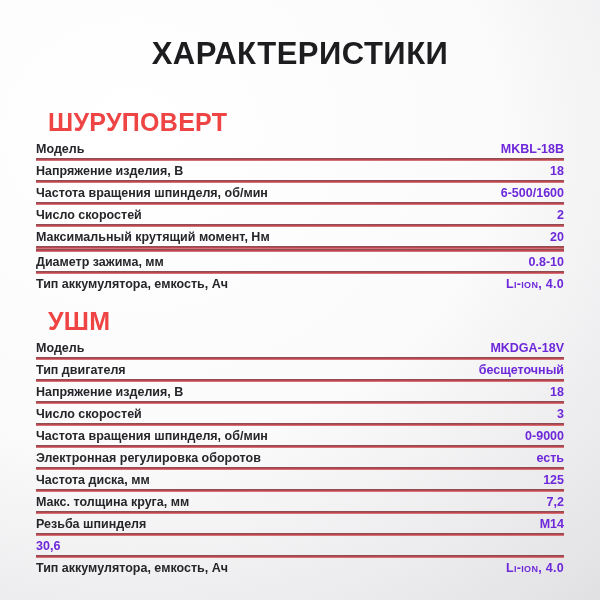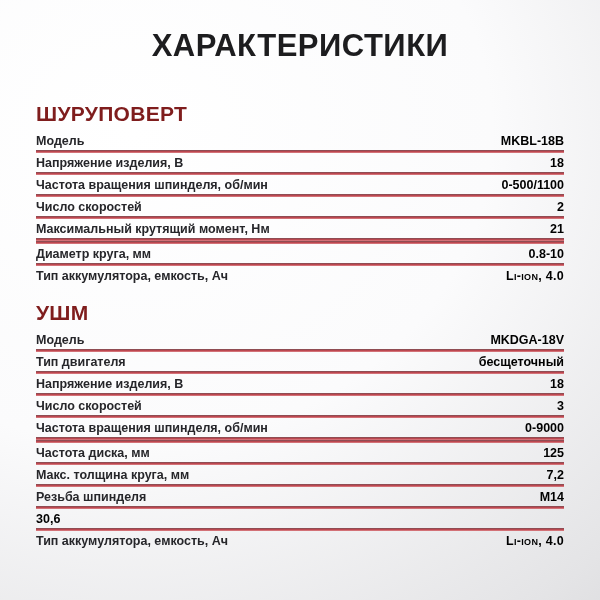--- a/index.html
+++ b/index.html
@@ -8,60 +8,60 @@
     font-family: "Liberation Sans", sans-serif;
     background: radial-gradient(150% 130% at 22% 22%,
                 #ffffff 0%, #fbfbfc 40%, #e4e4e6 75%, #cfcfd2 100%);
     overflow: hidden;
     -webkit-font-smoothing: antialiased;
   }
   .page { width: 600px; height: 600px; box-sizing: border-box; }
 
   .title {
     margin: 0;
-    padding-top: 28px;
+    padding-top: 36px;
     text-align: center;
     font-size: 31px;
     line-height: 36px;
     font-weight: 800;
     letter-spacing: 0.5px;
     color: #1d1d1f;
   }
 
   .sections { margin-top: 38px; padding: 0 36px; }
 
   .section + .section { margin-top: 16px; }
 
   .section-heading {
-    margin: 0 0 5px 0;
-    font-size: 21px;
+    margin: 0 0 5px 12px;
+    font-size: 25px;
     line-height: 24px;
     font-weight: 800;
     letter-spacing: 0.3px;
-    color: #7f1d1d;
+    color: #ef4444;
   }
 
   .row {
     display: flex;
     justify-content: space-between;
     align-items: baseline;
     padding: 3px 0 2px 0;
   }
   .row .label {
     font-size: 12.5px;
     line-height: 14px;
     font-weight: 700;
     color: #26262a;
     white-space: nowrap;
   }
   .row .value {
     font-size: 12.5px;
     line-height: 14px;
     font-weight: 700;
-    color: #000000;
+    color: #6d28d9;
     white-space: nowrap;
     text-align: right;
   }
   .row .value.smallcaps { font-variant: small-caps; letter-spacing: 0.3px; margin-left: 44px; }
 
   .divider {
     height: 3px;
     border: 0;
     margin: 0;
     background: linear-gradient(180deg, #775257 0%, #b8444d 45%, #cc555c 75%, #e0aaad 100%);
@@ -80,36 +80,36 @@
           <span class="value">MKBL-18B</span>
         </div>
         <div class="divider"></div>
         <div class="row">
           <span class="label">Напряжение изделия, В</span>
           <span class="value">18</span>
         </div>
         <div class="divider"></div>
         <div class="row">
           <span class="label">Частота вращения шпинделя, об/мин</span>
-          <span class="value">0-500/1100</span>
+          <span class="value">6-500/1600</span>
         </div>
         <div class="divider"></div>
         <div class="row">
           <span class="label">Число скоростей</span>
           <span class="value">2</span>
         </div>
         <div class="divider"></div>
         <div class="row">
           <span class="label">Максимальный крутящий момент, Нм</span>
-          <span class="value">21</span>
+          <span class="value">20</span>
         </div>
         <div class="divider"></div>
         <div class="divider"></div>
         <div class="row">
-          <span class="label">Диаметр круга, мм</span>
+          <span class="label">Диаметр зажима, мм</span>
           <span class="value">0.8-10</span>
         </div>
         <div class="divider"></div>
         <div class="row">
           <span class="label">Тип аккумулятора, емкость, Ач</span>
           <span class="value smallcaps">Li-ion, 4.0</span>
         </div>
       </section>
       <section class="section">
         <h2 class="section-heading">УШМ</h2>
@@ -131,20 +131,24 @@
         <div class="row">
           <span class="label">Число скоростей</span>
           <span class="value">3</span>
         </div>
         <div class="divider"></div>
         <div class="row">
           <span class="label">Частота вращения шпинделя, об/мин</span>
           <span class="value">0-9000</span>
         </div>
         <div class="divider"></div>
+        <div class="row">
+          <span class="label">Электронная регулировка оборотов</span>
+          <span class="value">есть</span>
+        </div>
         <div class="divider"></div>
         <div class="row">
           <span class="label">Частота диска, мм</span>
           <span class="value">125</span>
         </div>
         <div class="divider"></div>
         <div class="row">
           <span class="label">Макс. толщина круга, мм</span>
           <span class="value">7,2</span>
         </div>

